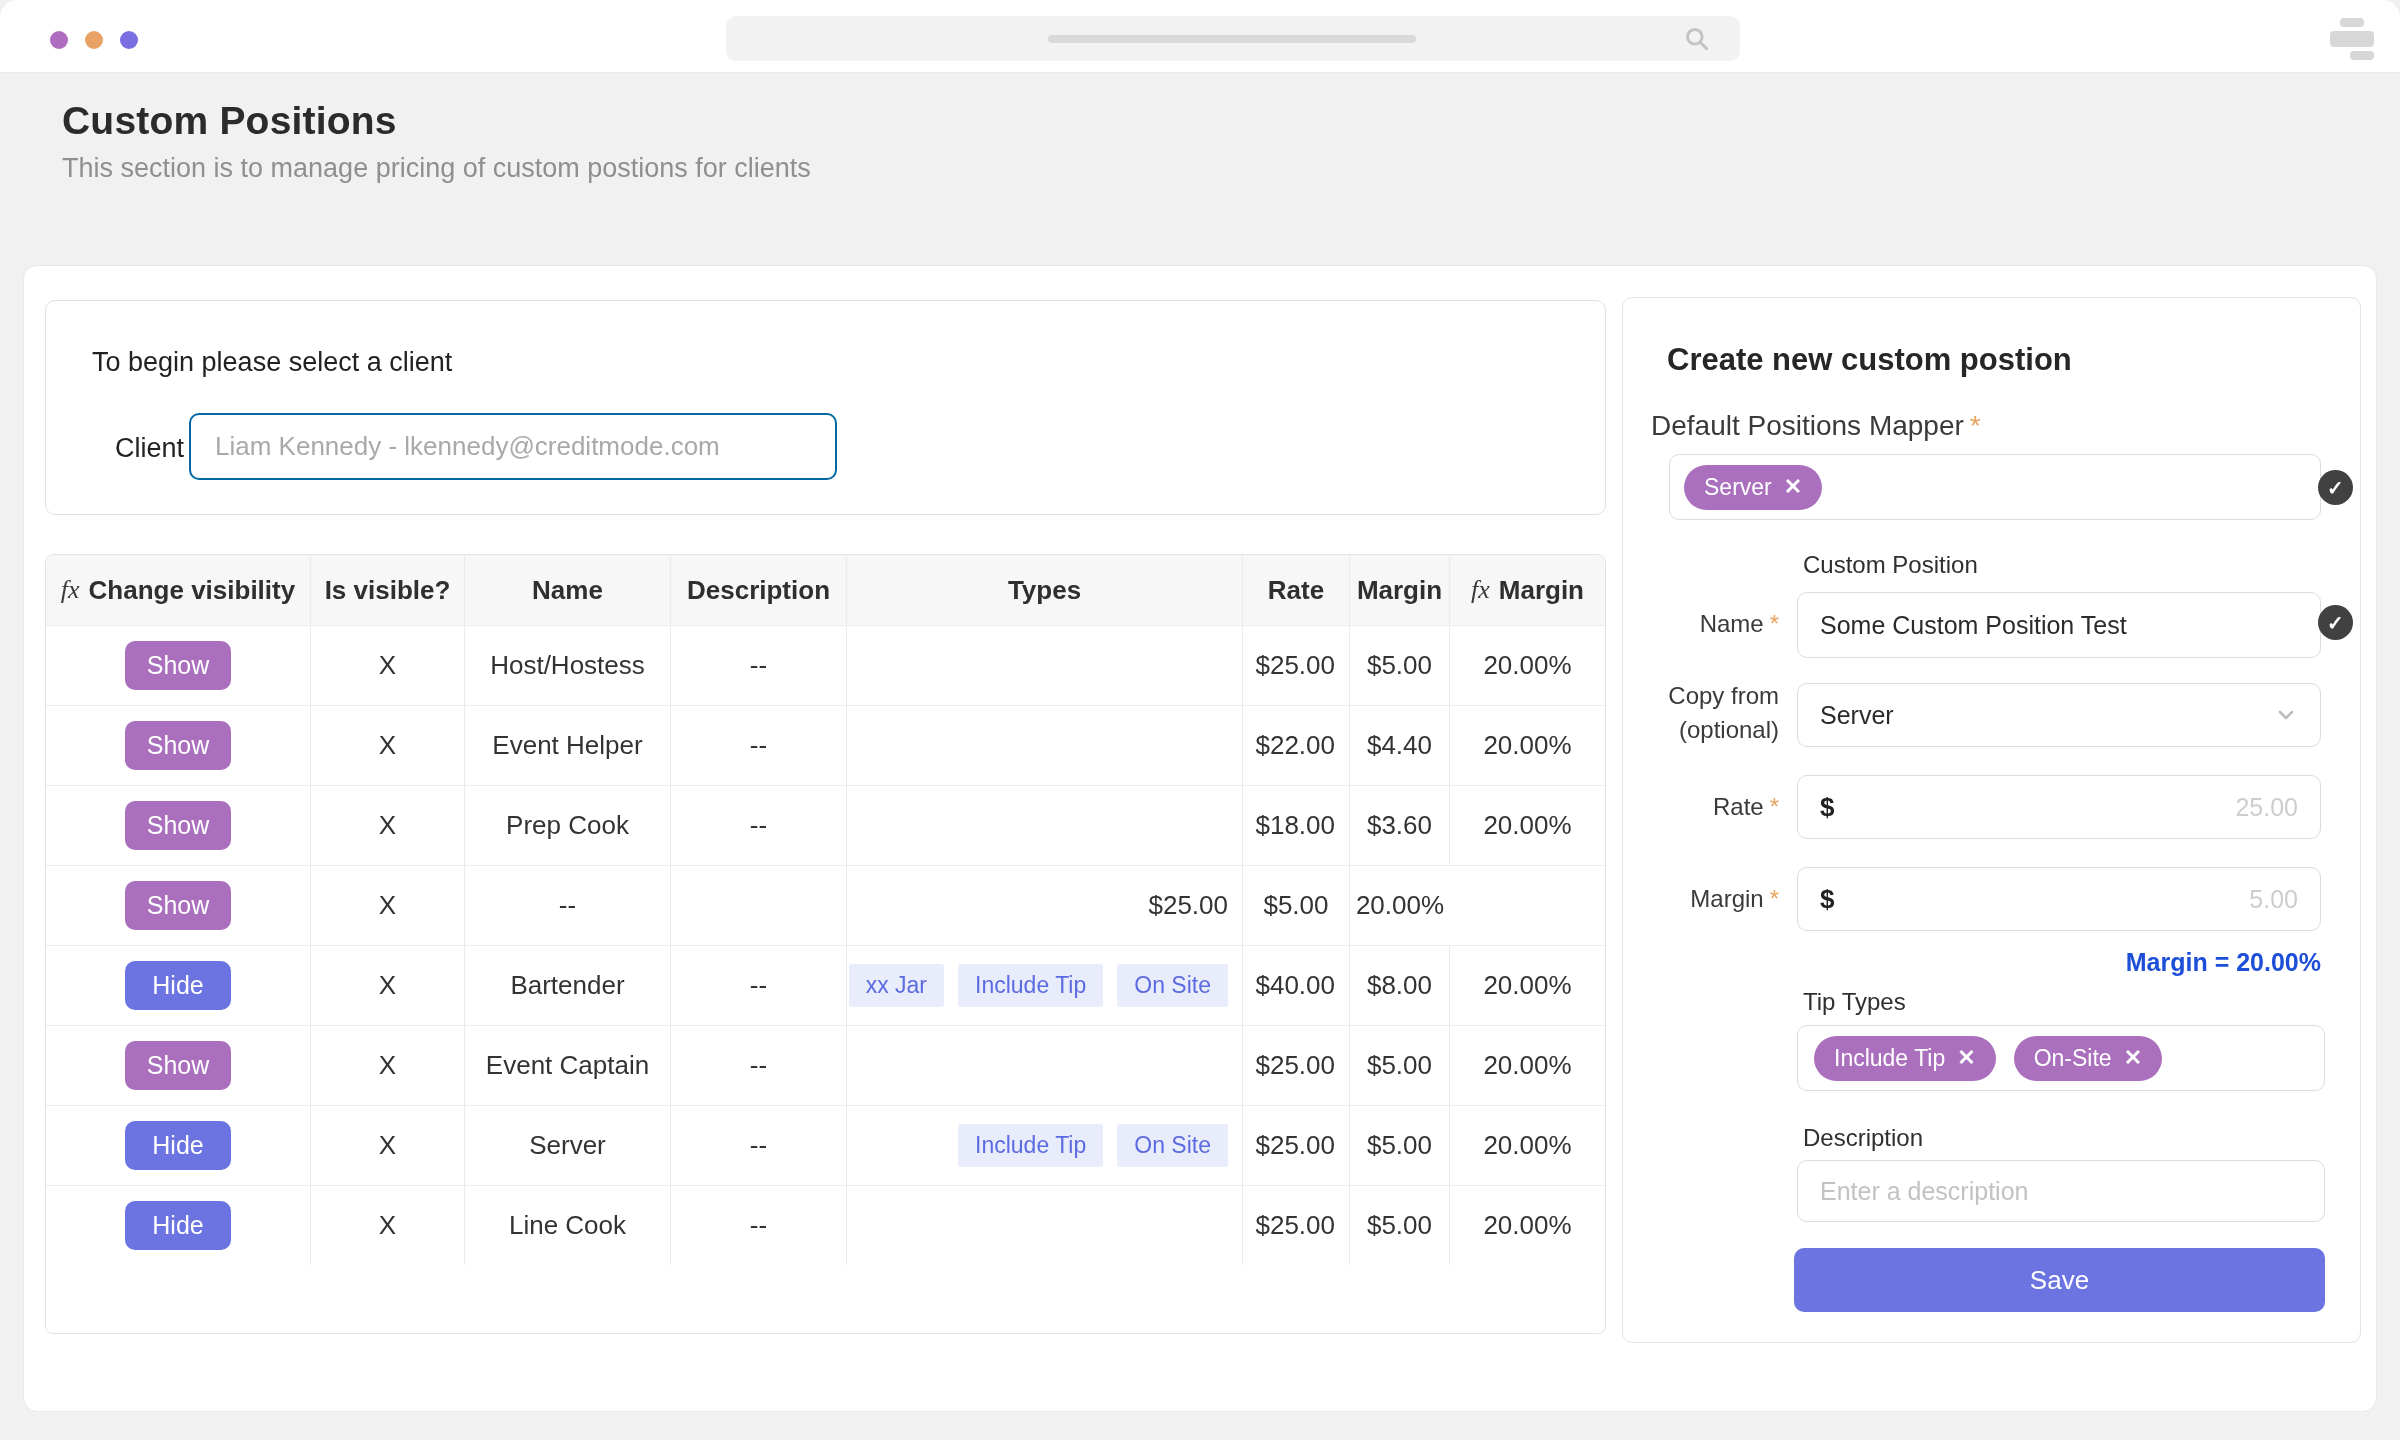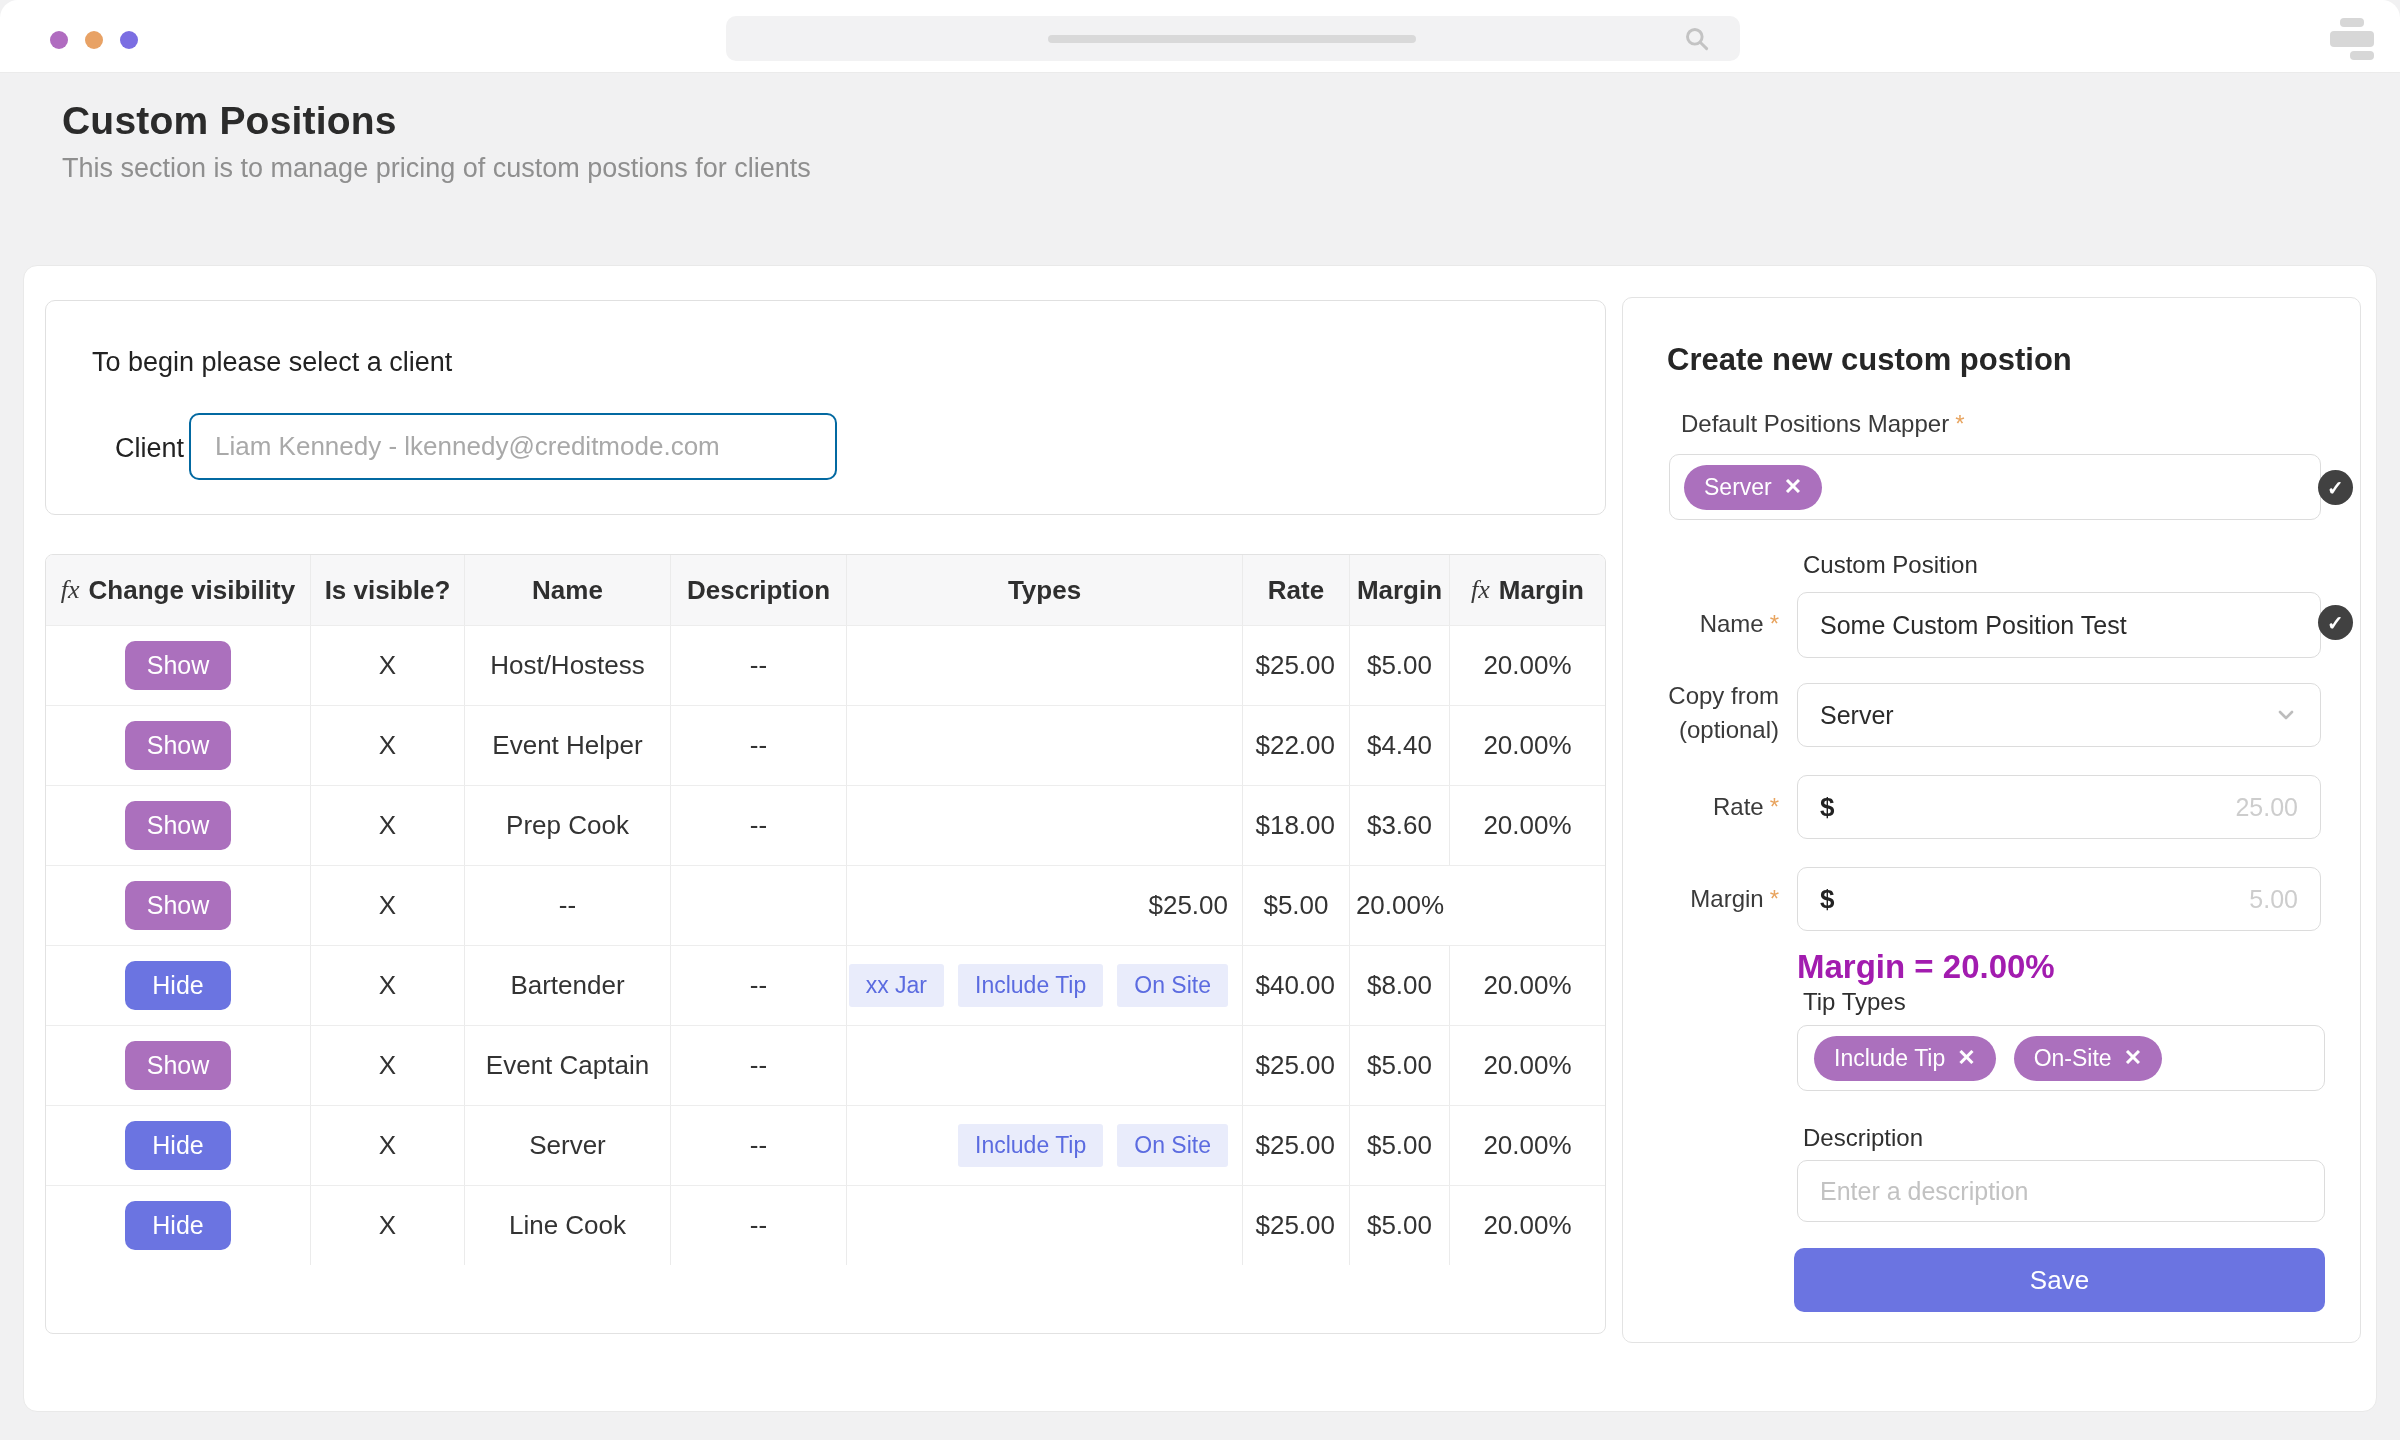--- a/index.html
+++ b/index.html
@@ -52,21 +52,21 @@
   .type-tag { background:#e9ecfb; color:#5b6be0; border-radius:3px; padding:8px 17px; font-size:23px; white-space:nowrap; }
   .t-footer { position:absolute; left:0; bottom:0; width:100%; height:70px; background:#f7f7f8; border-top:1px solid #e4e4e4; display:flex; align-items:center; }
   .t-results { margin-left:44px; font-size:26px; color:#4a4a4a; }
   .t-page { position:absolute; left:0; right:0; text-align:center; font-size:26px; color:#4a4a4a; }
   .t-icons { margin-left:auto; margin-right:36px; display:flex; gap:28px; z-index:1; }
   .t-icons svg { cursor:pointer; }
 
   
   .panel { position:absolute; left:1598px; top:31px; width:739px; height:1046px; border:1px solid #e3e3e3; border-radius:10px; background:#fff; }
   .panel-title { position:absolute; left:44px; top:44px; font-size:31px; font-weight:700; color:#262626; }
-  .mapper-label { position:absolute; left:58px; top:112px; font-size:24px; color:#3a3a3a; }
+  .mapper-label { position:absolute; left:28px; top:112px; font-size:28px; color:#3a3a3a; }
   .req { color:#e8a45f; padding-left:6px; }
   .mapper-box { position:absolute; left:46px; top:156px; width:652px; height:66px; border:1px solid #dcdcdc; border-radius:10px; display:flex; align-items:center; padding:0 14px; }
   .pill { background:#ab70bd; color:#fff; border-radius:999px; padding:9px 20px; font-size:23px; display:inline-flex; align-items:center; gap:12px; cursor:default; }
   .pill .x { font-size:22px; font-weight:700; cursor:pointer; }
   .check-circle { position:absolute; width:35px; height:35px; background:#414141; border-radius:50%; color:#fff; display:flex; align-items:center; justify-content:center; font-size:20px; font-weight:700; }
   .cc1 { left:695px; top:172px; }
   .cc2 { left:695px; top:307px; }
   .cp-label { position:absolute; left:180px; top:253px; font-size:24px; color:#2f2f2f; }
   .field-label { position:absolute; width:156px; text-align:right; font-size:24px; color:#3a3a3a; }
   .lbl-name { left:0; top:312px; }
@@ -74,21 +74,21 @@
   .lbl-rate { left:0; top:495px; }
   .lbl-margin { left:0; top:587px; }
   .name-input { position:absolute; left:174px; top:294px; width:524px; height:66px; border:1px solid #dcdcdc; border-radius:10px; padding:0 22px; font-size:25px; color:#2b2b2b; font-family:"Liberation Sans",sans-serif; outline:none; }
   .select-box { position:absolute; left:174px; top:385px; width:524px; height:64px; border:1px solid #dcdcdc; border-radius:10px; display:flex; align-items:center; padding:0 22px; font-size:25px; color:#2b2b2b; cursor:pointer; }
   .select-box .chev { margin-left:auto; }
   .money-field { position:absolute; left:174px; top:477px; width:524px; height:64px; border:1px solid #dcdcdc; border-radius:10px; display:flex; align-items:center; padding:0 22px; }
   .money-field.mf2 { top:569px; }
   .money-prefix { font-size:26px; font-weight:700; color:#222; }
   .money-input { flex:1; border:none; outline:none; text-align:right; font-size:25px; color:#2b2b2b; font-family:"Liberation Sans",sans-serif; background:transparent; }
   .money-input::placeholder { color:#cdcdcd; }
-  .margin-note { position:absolute; left:174px; top:650px; width:524px; text-align:left; font-size:33px; font-weight:700; color:#a21caf; }
+  .margin-note { position:absolute; left:174px; top:650px; width:524px; text-align:right; font-size:25px; font-weight:700; color:#1d4ed8; }
   .tip-label { position:absolute; left:180px; top:690px; font-size:24px; color:#2f2f2f; }
   .tip-box { position:absolute; left:174px; top:727px; width:528px; height:66px; border:1px solid #dcdcdc; border-radius:10px; display:flex; align-items:center; gap:18px; padding:0 16px; }
   .desc-label { position:absolute; left:180px; top:826px; font-size:24px; color:#2f2f2f; }
   .desc-input { position:absolute; left:174px; top:862px; width:528px; height:62px; border:1px solid #dcdcdc; border-radius:10px; padding:0 22px; font-size:25px; color:#2b2b2b; font-family:"Liberation Sans",sans-serif; outline:none; }
   .desc-input::placeholder { color:#c2c2c2; }
   .save-btn { position:absolute; left:171px; top:950px; width:531px; height:64px; background:#6b74e1; border:none; border-radius:10px; color:#fff; font-size:26px; font-family:"Liberation Sans",sans-serif; cursor:pointer; }
 </style>
 </head>
 <body>
 

